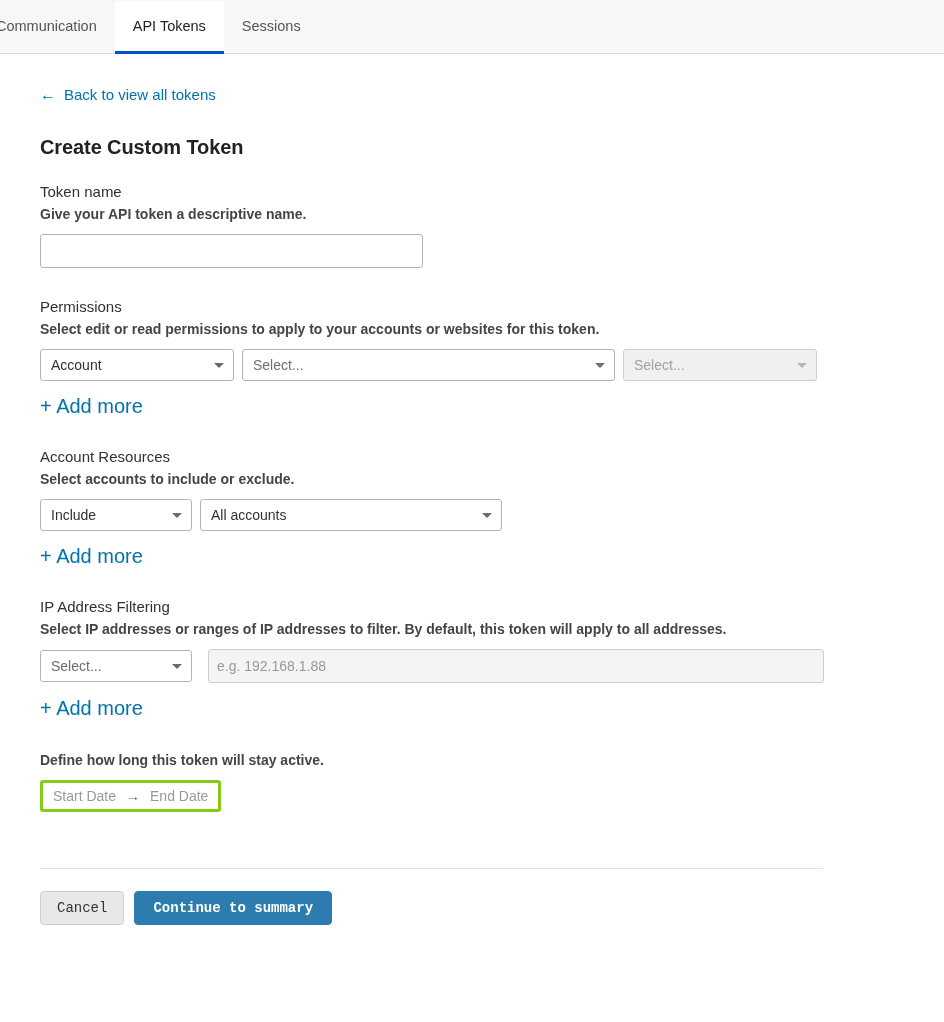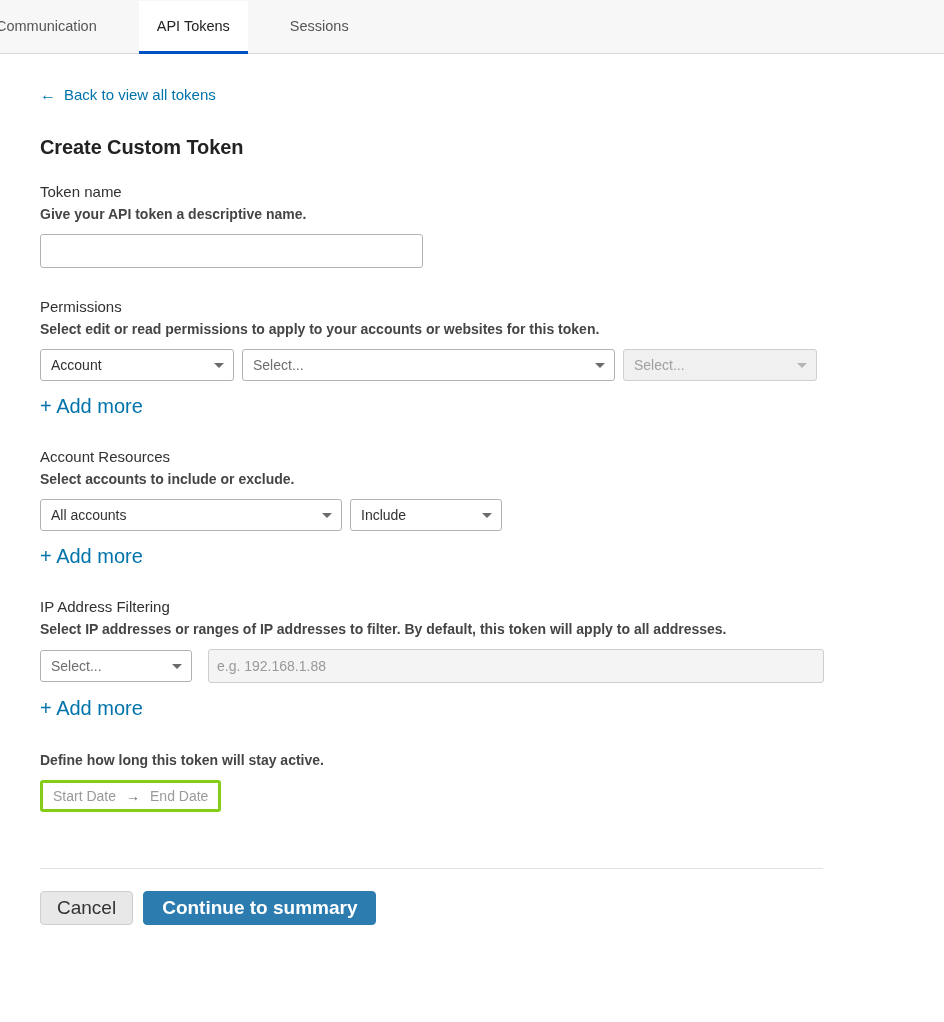--- a/index.html
+++ b/index.html
@@ -13,21 +13,20 @@
   }
 
   
   .tabbar {
     height: 54px;
     background: #f7f7f7;
     border-bottom: 1px solid #d9d9d9;
     display: flex;
     align-items: stretch;
     padding-left: 0px;
-    gap: 24px;
   }
   .tab {
     display: flex;
     align-items: center;
     padding: 0 18px;
     font-size: 14.5px;
     color: #555;
     cursor: pointer;
     border-bottom: 3px solid transparent;
     position: relative;
@@ -165,27 +164,28 @@
   .footer {
     margin-top: 22px;
     display: flex;
     gap: 10px;
     align-items: center;
     padding-bottom: 24px;
   }
   .btn {
     height: 34px;
     border-radius: 4px;
-    font-size: 19px;
+    font-size: 14px;
     padding: 0 16px;
     cursor: pointer;
     border: 1px solid transparent;
     display: inline-flex;
     align-items: center;
     justify-content: center;
+    font-family: Liberation Mono, monospace;
   }
   .btn-secondary {
     background: #e8e8e8;
     border-color: #cfcfcf;
     color: #333;
   }
   .btn-primary {
     background: #2c7cb0;
     border-color: #2c7cb0;
     color: #fff;
@@ -243,26 +243,26 @@
       </div>
     </div>
     <div class="add-more">+ Add more</div>
   </div>
 
   
   <div class="section" style="margin-top:30px;">
     <div class="section-label">Account Resources</div>
     <div class="section-desc">Select accounts to include or exclude.</div>
     <div class="row">
+      <div class="select" style="width:152px;">
+        <span>Include</span>
+        <span class="caret"></span>
+      </div>
       <div class="select" style="width:302px;">
         <span>All accounts</span>
-        <span class="caret"></span>
-      </div>
-      <div class="select" style="width:152px;">
-        <span>Include</span>
         <span class="caret"></span>
       </div>
     </div>
     <div class="add-more">+ Add more</div>
   </div>
 
   
   <div class="section" style="margin-top:30px;">
     <div class="section-label">IP Address Filtering</div>
     <div class="section-desc">Select IP addresses or ranges of IP addresses to filter. By default, this token will apply to all addresses.</div>

